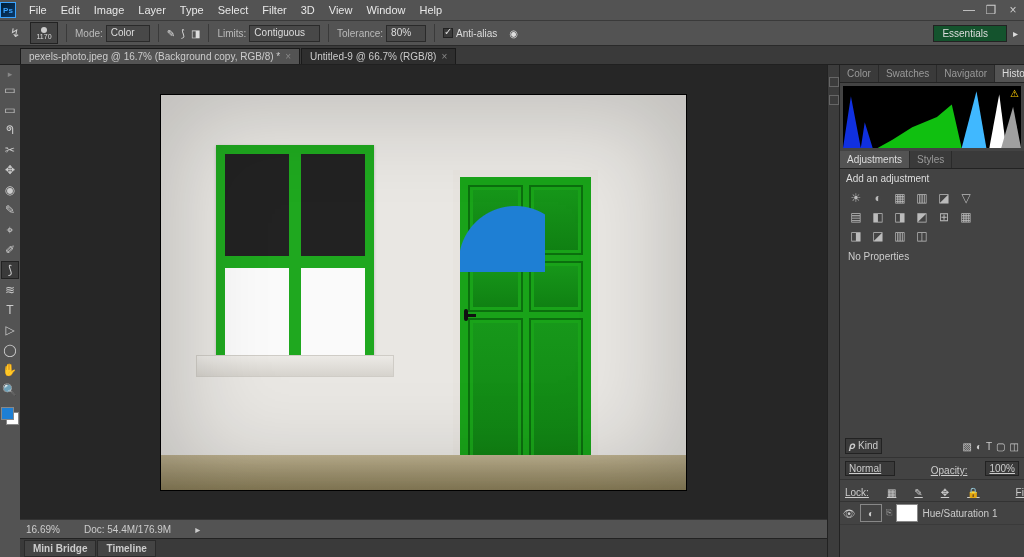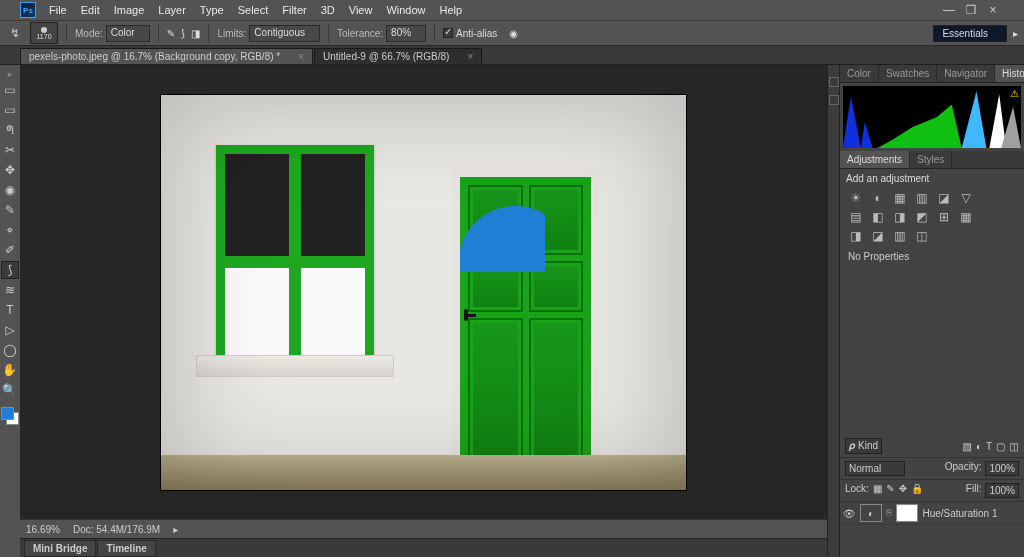--- a/index.html
+++ b/index.html
@@ -1,41 +1,41 @@
 <!DOCTYPE html>
 <html><head>
 <meta charset="utf-8">
 <style>
 * { margin: 0; padding: 0; box-sizing: border-box; font-family: "Segoe UI", Tahoma, sans-serif; }
 body { background: #535353; color: #ccc; font-size: 11px; overflow: hidden; width: 1024px; height: 557px; }
 .app { display: flex; flex-direction: column; height: 100%; }
 
 
-.menubar { background: #535353; height: 20px; display: flex; align-items: center; padding: 0 20px; color: #e8e8e8; }
+.menubar { background: #535353; height: 20px; display: flex; align-items: center; padding: 0 0; color: #e8e8e8; }
 .menubar .ps-logo { width: 16px; height: 16px; background: linear-gradient(135deg,#001e36,#0a3a6b); border:1px solid #3ba4ff; margin-right: 6px; display:flex;align-items:center;justify-content:center;font-size:8px;color:#3ba4ff;font-weight:bold;}
 .menubar .menu-item { padding: 0 7px; cursor: default; text-align: center; }
 .menubar .spacer { flex: 1; }
 .menubar .win-btn { width: 18px; height: 14px; margin: 0 2px; display:inline-flex;align-items:center;justify-content:center;color:#ccc;font-size:12px; }
 
 
 .optionsbar { background: #535353; border-top:1px solid #3a3a3a;border-bottom:1px solid #2a2a2a; height: 26px; display: flex; align-items: center; padding: 0 6px; gap: 6px; font-size:10px;color:#ddd;}
 .brush-swatch { width:28px;height:22px;background:#444;border:1px solid #222;display:flex;flex-direction:column;align-items:center;justify-content:center;font-size:7px;line-height:1;}
 .brush-swatch .dot{width:6px;height:6px;background:#ccc;border-radius:50%;}
 .opt-label{color:#bbb;}
 .opt-select{background:#484848;border:1px solid #2a2a2a;color:#ddd;font-size:10px;padding:1px 14px 1px 4px;height:17px;position:relative;}
 .opt-group{display:flex;align-items:center;gap:3px;}
 .opt-sep{width:1px;height:18px;background:#3a3a3a;margin:0 2px;}
 .opt-check{width:10px;height:10px;background:#3a3a3a;border:1px solid #222;display:inline-block;position:relative;}
 .opt-check.on::after{content:"✓";position:absolute;top:-3px;left:0;font-size:10px;color:#ddd;}
 .right-area{margin-left:auto;display:flex;align-items:center;gap:6px;}
-.workspace-dd{background:#0f172a;border:1px solid #222;padding:2px 18px 2px 8px;font-size:10px;color:#ddd;}
+.workspace-dd{background:#14532d;border:1px solid #222;padding:2px 18px 2px 8px;font-size:10px;color:#ddd;}
 
 
 .doctabs{background:#3a3a3a;height:19px;display:flex;align-items:flex-end;border-bottom:1px solid #202020;padding-left:20px;}
-.doctab{background:#2e2e2e;border:1px solid #1a1a1a;border-bottom:none;padding:2px 8px;font-size:10px;color:#ccc;margin-right:1px;display:flex;align-items:center;gap:18px;}
+.doctab{background:#2e2e2e;border:1px solid #1a1a1a;border-bottom:none;padding:2px 8px;font-size:10px;color:#ccc;margin-right:1px;display:flex;align-items:center;gap:5px;}
 .doctab.active{background:#535353;}
 .doctab .close-x{font-size:10px;color:#888;}
 
 
 .mainrow{flex:1;display:flex;min-height:0;}
 .toolbar{width:20px;background:#535353;display:flex;flex-direction:column;align-items:center;padding-top:4px;gap:2px;}
 .tool{width:18px;height:18px;display:flex;align-items:center;justify-content:center;font-size:12px;color:#ccc;}
 .tool.sel{background:#3a3a3a;border:1px solid #222;}
 .color-swatches{margin-top:6px;position:relative;width:18px;height:18px;}
 .fg-color{position:absolute;width:13px;height:13px;border:1px solid #888;left:0;top:0;}
@@ -56,21 +56,21 @@
 .door{width:100%;height:100%;background:#19a319;display:grid;grid-template-rows:25% 18% 57%;padding:8px;gap:6px;position:relative;}
 .door-row{display:grid;grid-template-columns:1fr 1fr;gap:6px;}
 .door-panel{background:linear-gradient(#17981a,#0f7f12);border:2px solid #0b6f0e;box-shadow:inset 0 0 0 3px #19a319;}
 .door-blue{position:absolute;top:0;left:0;width:65%;height:32%;background:radial-gradient(circle at 65% 90%, #1e7fd4 55%, transparent 56%);}
 .door-handle{position:absolute;left:6px;top:46%;width:10px;height:3px;background:#111;}
 .door-handle::before{content:"";position:absolute;left:-2px;top:-5px;width:4px;height:12px;background:#111;border-radius:2px;}
 
 .ledge{position:absolute;left:0;bottom:0;width:100%;height:35px;background:linear-gradient(#b9ae8f,#8d825f);filter:contrast(1.1);}
 .vignette{position:absolute;inset:0;box-shadow:inset 0 0 90px 20px rgba(0,0,0,0.18);pointer-events:none;}
 
-.statusbar{height:19px;background:#535353;border-top:1px solid #333;display:flex;align-items:center;padding:0 6px;font-size:10px;gap:13px;}
+.statusbar{height:19px;background:#535353;border-top:1px solid #333;display:flex;align-items:center;padding:0 6px;font-size:10px;gap:24px;}
 .bottom-tabs{height:19px;background:#3a3a3a;display:flex;align-items:center;padding:0 4px;font-size:10px;gap:1px;border-top:1px solid #222;}
 .bottom-tab{background:#444;padding:2px 8px;border:1px solid #2a2a2a;font-weight:bold;}
 
 
 .dock{width:12px;background:#3c3c3c;border-left:1px solid #222;display:flex;flex-direction:column;align-items:center;padding-top:12px;gap:8px;}
 .dock-icon{width:10px;height:10px;border:1px solid #666;}
 
 .panels{width:185px;background:#535353;border-left:1px solid #222;display:flex;flex-direction:column;font-size:10px;color:#ccc;}
 .panel-tabs{display:flex;background:#3a3a3a;border-bottom:1px solid #222;}
 .ptab{padding:3px 7px;color:#999;border-right:1px solid #2a2a2a;}
@@ -86,21 +86,21 @@
 .adj-title{padding:4px 6px;font-weight:normal;color:#ddd;}
 .adj-row{display:flex;gap:6px;padding:2px 8px;}
 .adj-ic{width:16px;height:15px;display:flex;align-items:center;justify-content:center;color:#bbb;font-size:12px;}
 
 
 .props-body{height:190px;padding:6px 8px;}
 
 
 .layers-controls{display:flex;align-items:center;gap:4px;padding:3px 5px;border-bottom:1px solid #333;}
 .lay-select{background:#3a3a3a;border:1px solid #222;color:#ccc;font-size:10px;padding:1px 3px;}
-.lay-row2{display:flex;align-items:flex-start;gap:4px;padding:3px 5px;border-bottom:1px solid #333;}
+.lay-row2{display:flex;align-items:flex-end;gap:18px;padding:3px 5px;border-bottom:1px solid #333;text-decoration:underline;}
 .layer-list{max-height:95px;overflow:hidden;}
 .layer{display:flex;align-items:center;height:23px;border-bottom:1px solid #3a3a3a;padding:0 2px;gap:4px;}
 .eye{width:14px;text-align:center;}
 .thumb{width:22px;height:18px;background:#ddd;border:1px solid #888;position:relative;flex-shrink:0;}
 .thumb.mask{background:#fff;}
 .thumb.hs{background:#444;display:flex;align-items:center;justify-content:center;}
 .link-ic{font-size:8px;color:#aaa;}
 </style>
 </head>
 <body>

